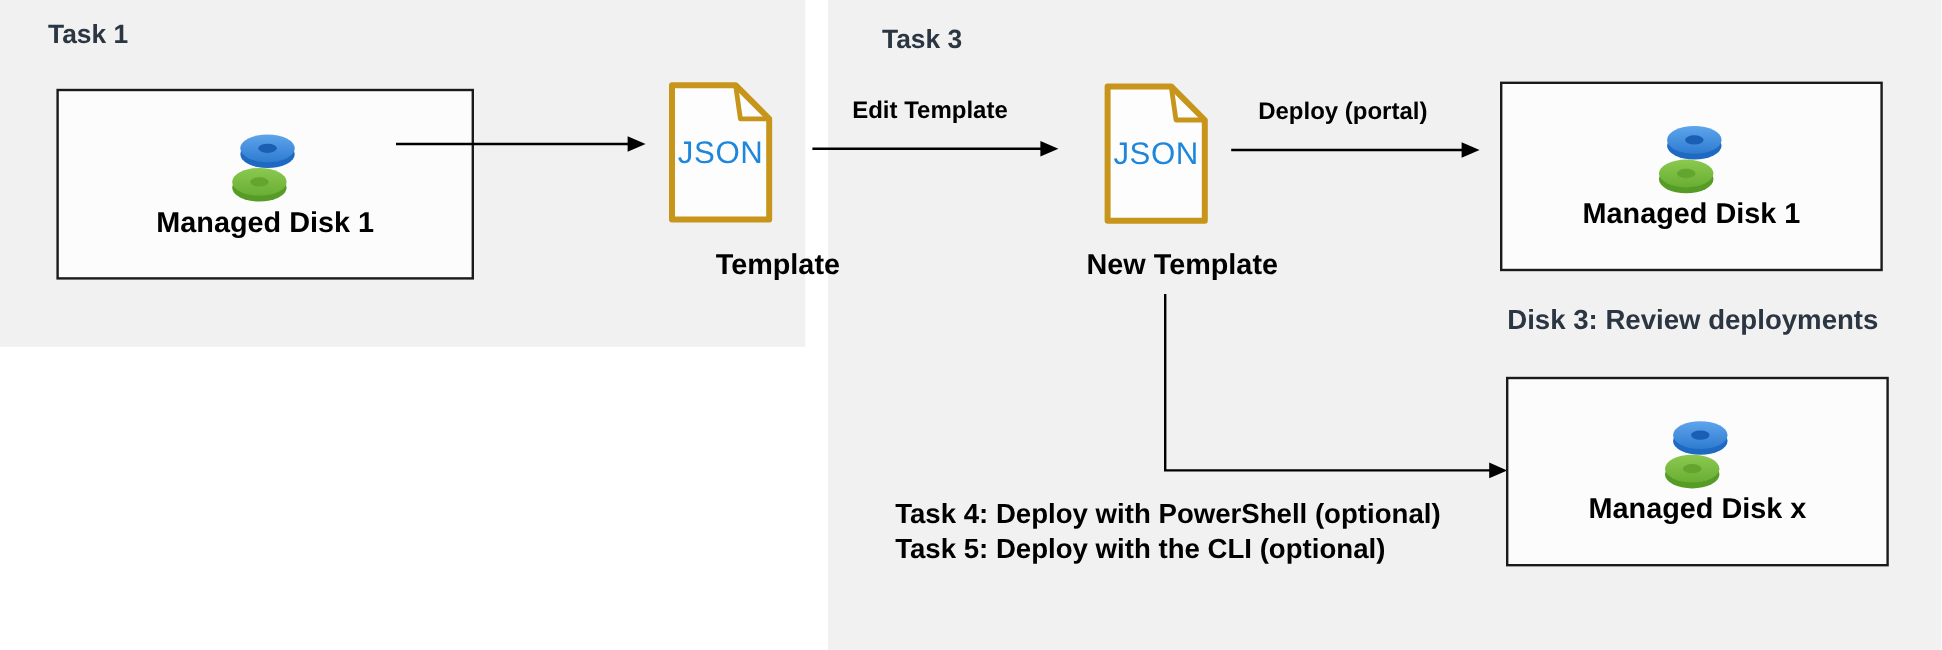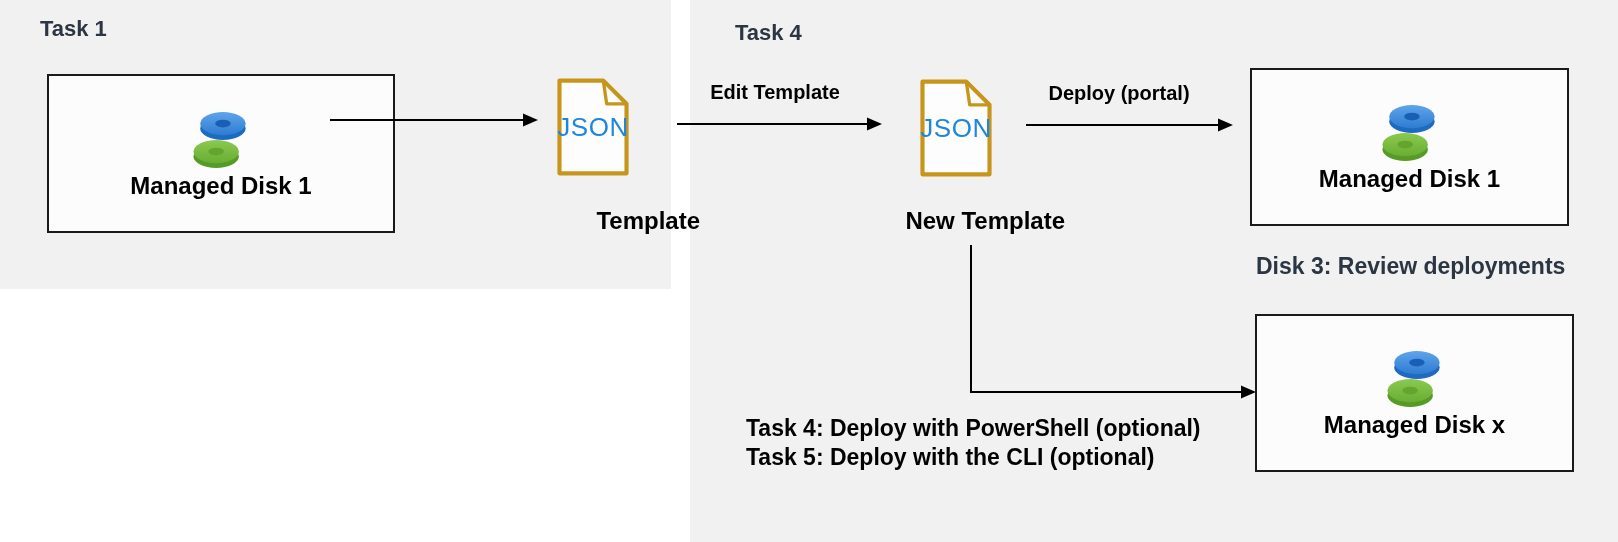--- a/index.html
+++ b/index.html
@@ -19,21 +19,21 @@
     position:absolute;background:#fcfcfc;border:2px solid #1a1a1a;box-sizing:border-box;
     display:flex;flex-direction:column;align-items:center;justify-content:center;gap:0;
   }
   .box-source{left:47px;top:74px;width:348px;height:159px;}
   .box-portal{left:1250px;top:68px;width:319px;height:158px;}
   .box-diskx{left:1255px;top:314px;width:319px;height:158px;}
   .node-label{font-size:24px;font-weight:bold;color:#000;white-space:nowrap;}
 
   .disk-icon{width:56px;height:64px;display:block;}
 
-  .doc{position:absolute;width:72px;height:118px;}
+  .doc{position:absolute;width:87px;height:118px;}
   .doc-1{left:557px;top:68px;}
   .doc-2{left:920px;top:69px;}
   .doc svg{position:absolute;left:0;top:0;width:100%;height:100%;}
   .doc-filetype{
     position:absolute;left:0;top:44px;width:100%;text-align:center;
     font-size:26px;font-weight:normal;color:#1e87dc;letter-spacing:0.5px;
   }
   .doc-label{position:absolute;font-size:24px;font-weight:bold;color:#000;text-align:right;white-space:nowrap;}
   .lbl-template{left:500px;top:207px;width:200px;}
   .lbl-new-template{left:865px;top:207px;width:200px;}
@@ -79,21 +79,21 @@
     </g>
   </defs>
 </svg>
 
 <div class="canvas">
 
   <div class="panel panel-task1"></div>
   <div class="panel panel-task2"></div>
 
   <div class="task-header hdr-task1">Task 1</div>
-  <div class="task-header hdr-task2">Task 4</div>
+  <div class="task-header hdr-task2">Task 3</div>
 
   <div class="node-box box-source">
     <svg class="disk-icon" viewBox="0 0 58 64">
         <use href="#disk-stack"></use>
       </svg>
     <div class="node-label">Managed Disk 1</div>
   </div>
 
   <svg class="arrow-svg a-export" width="210" height="16">
     <line x1="0" y1="8" x2="194" y2="8" stroke="#000" stroke-width="2"></line>

